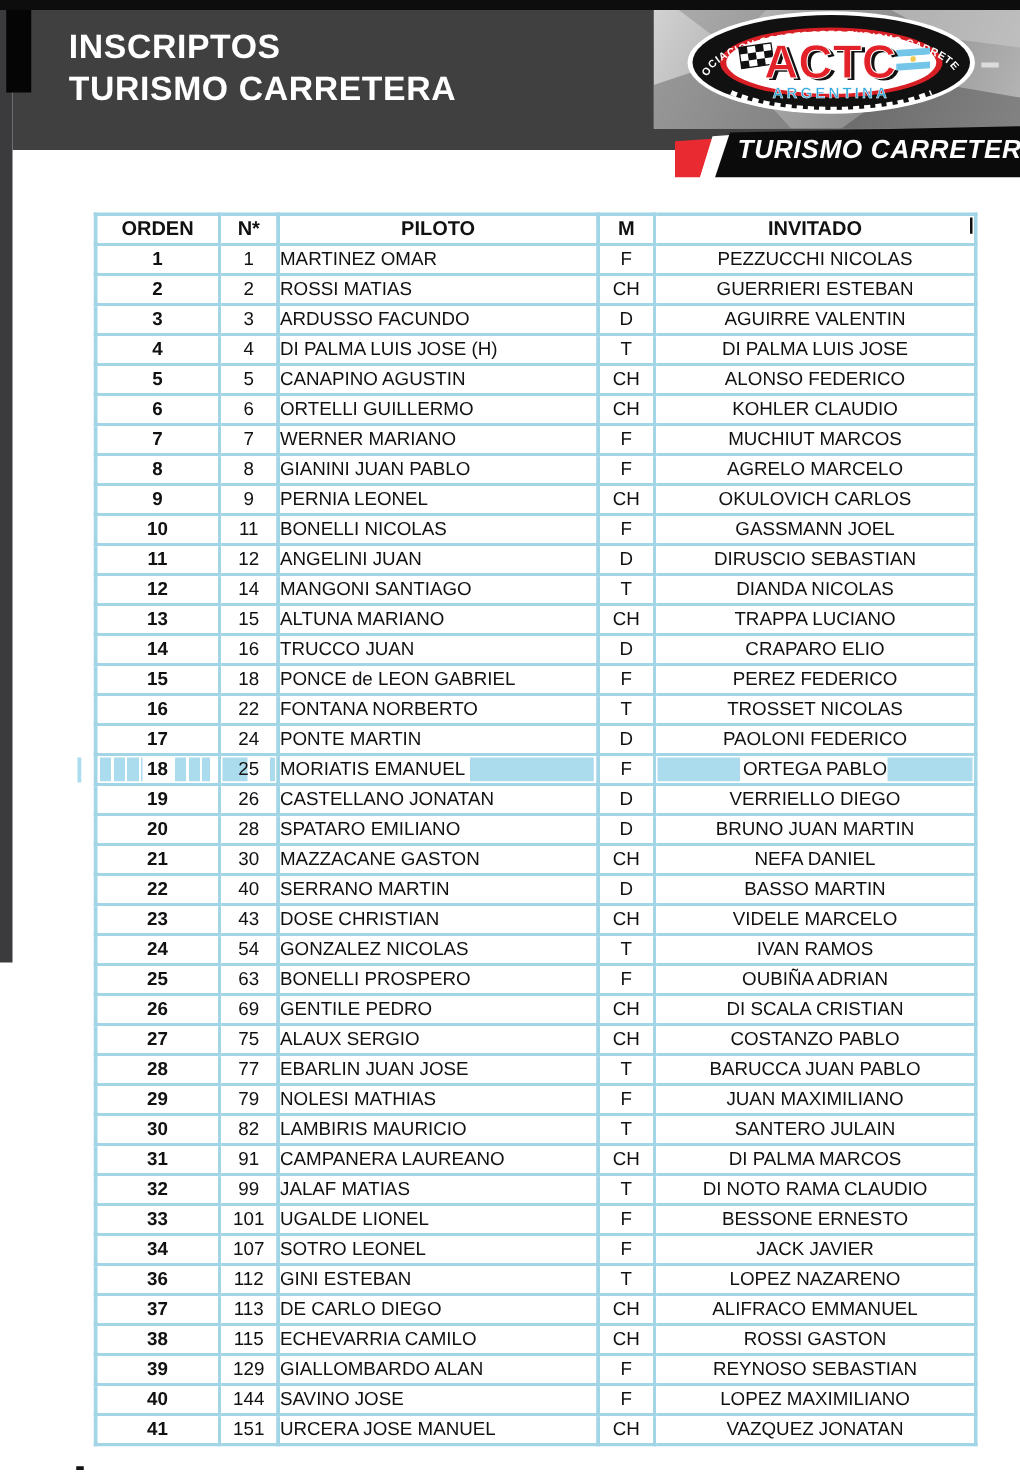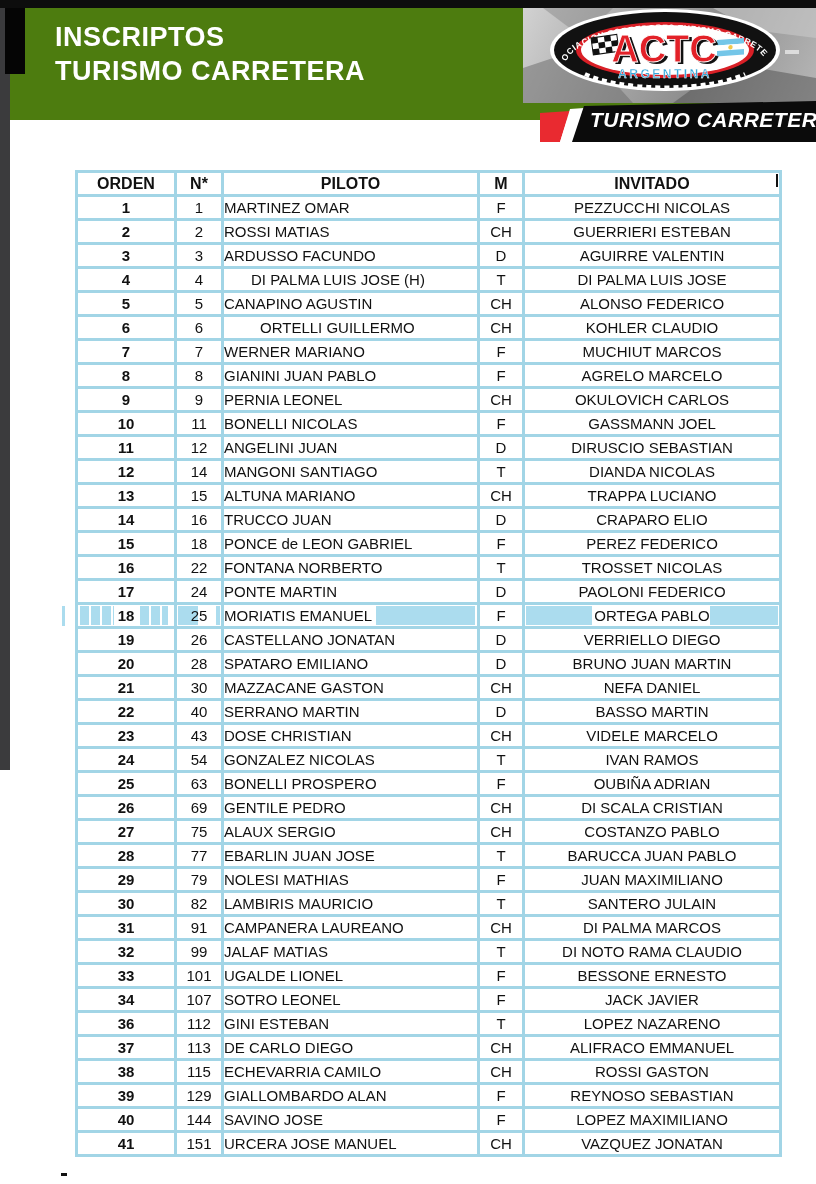--- a/index.html
+++ b/index.html
@@ -5,21 +5,21 @@
   html,body{margin:0;padding:0;background:#fff;}
   .page{position:relative;width:816px;height:1184px;background:#fff;overflow:hidden;
         font-family:"Liberation Sans", sans-serif;}
 
   
   .top-strip{position:absolute;left:0;top:0;width:816px;height:8px;background:#0d0d0d;}
   .left-strip{position:absolute;left:0;top:8px;width:10px;height:762px;background:#3b3b3d;}
   .corner-block{position:absolute;left:5px;top:8px;width:20px;height:66px;background:#050505;}
 
   
-  .banner{position:absolute;left:10px;top:8px;width:806px;height:112px;background:#4d7c0f;}
+  .banner{position:absolute;left:10px;top:8px;width:806px;height:112px;background:#404040;}
   .title{position:absolute;left:45px;top:12px;color:#fff;font-weight:bold;
          font-size:27px;line-height:34px;letter-spacing:.5px;}
 
   
   .photo{position:absolute;left:523px;top:8px;width:293px;height:95px;
          background:linear-gradient(115deg,#d2d2d2 0%,#a8a8a8 35%,#8e8e8e 60%,#b7b7b7 100%);overflow:hidden;}
   .photo svg{position:absolute;left:0;top:0;}
 
   
   .tc-strip{position:absolute;left:540px;top:99px;width:276px;height:43px;}
@@ -160,35 +160,35 @@
           <tr>
             <td class="c-orden"><span style="position: relative; z-index: 2;">3</span></td>
             <td class="c-n"><span style="position: relative; z-index: 2;">3</span></td>
             <td class="c-piloto"><span style="position: relative; z-index: 2;">ARDUSSO FACUNDO</span></td>
             <td class="c-m"><span style="position: relative; z-index: 2;">D</span></td>
             <td class="c-inv"><span style="position: relative; z-index: 2;">AGUIRRE VALENTIN</span></td>
           </tr>
           <tr>
             <td class="c-orden"><span style="position: relative; z-index: 2;">4</span></td>
             <td class="c-n"><span style="position: relative; z-index: 2;">4</span></td>
-            <td class="c-piloto"><span style="position: relative; z-index: 2; margin-left: 27px;">DI PALMA LUIS JOSE (H)</span></td>
+            <td class="c-piloto"><span style="position: relative; z-index: 2;">DI PALMA LUIS JOSE (H)</span></td>
             <td class="c-m"><span style="position: relative; z-index: 2;">T</span></td>
             <td class="c-inv"><span style="position: relative; z-index: 2;">DI PALMA LUIS JOSE</span></td>
           </tr>
           <tr>
             <td class="c-orden"><span style="position: relative; z-index: 2;">5</span></td>
             <td class="c-n"><span style="position: relative; z-index: 2;">5</span></td>
             <td class="c-piloto"><span style="position: relative; z-index: 2;">CANAPINO AGUSTIN</span></td>
             <td class="c-m"><span style="position: relative; z-index: 2;">CH</span></td>
             <td class="c-inv"><span style="position: relative; z-index: 2;">ALONSO FEDERICO</span></td>
           </tr>
           <tr>
             <td class="c-orden"><span style="position: relative; z-index: 2;">6</span></td>
             <td class="c-n"><span style="position: relative; z-index: 2;">6</span></td>
-            <td class="c-piloto"><span style="position: relative; z-index: 2; margin-left: 36px;">ORTELLI GUILLERMO</span></td>
+            <td class="c-piloto"><span style="position: relative; z-index: 2;">ORTELLI GUILLERMO</span></td>
             <td class="c-m"><span style="position: relative; z-index: 2;">CH</span></td>
             <td class="c-inv"><span style="position: relative; z-index: 2;">KOHLER CLAUDIO</span></td>
           </tr>
           <tr>
             <td class="c-orden"><span style="position: relative; z-index: 2;">7</span></td>
             <td class="c-n"><span style="position: relative; z-index: 2;">7</span></td>
             <td class="c-piloto"><span style="position: relative; z-index: 2;">WERNER MARIANO</span></td>
             <td class="c-m"><span style="position: relative; z-index: 2;">F</span></td>
             <td class="c-inv"><span style="position: relative; z-index: 2;">MUCHIUT MARCOS</span></td>
           </tr>

